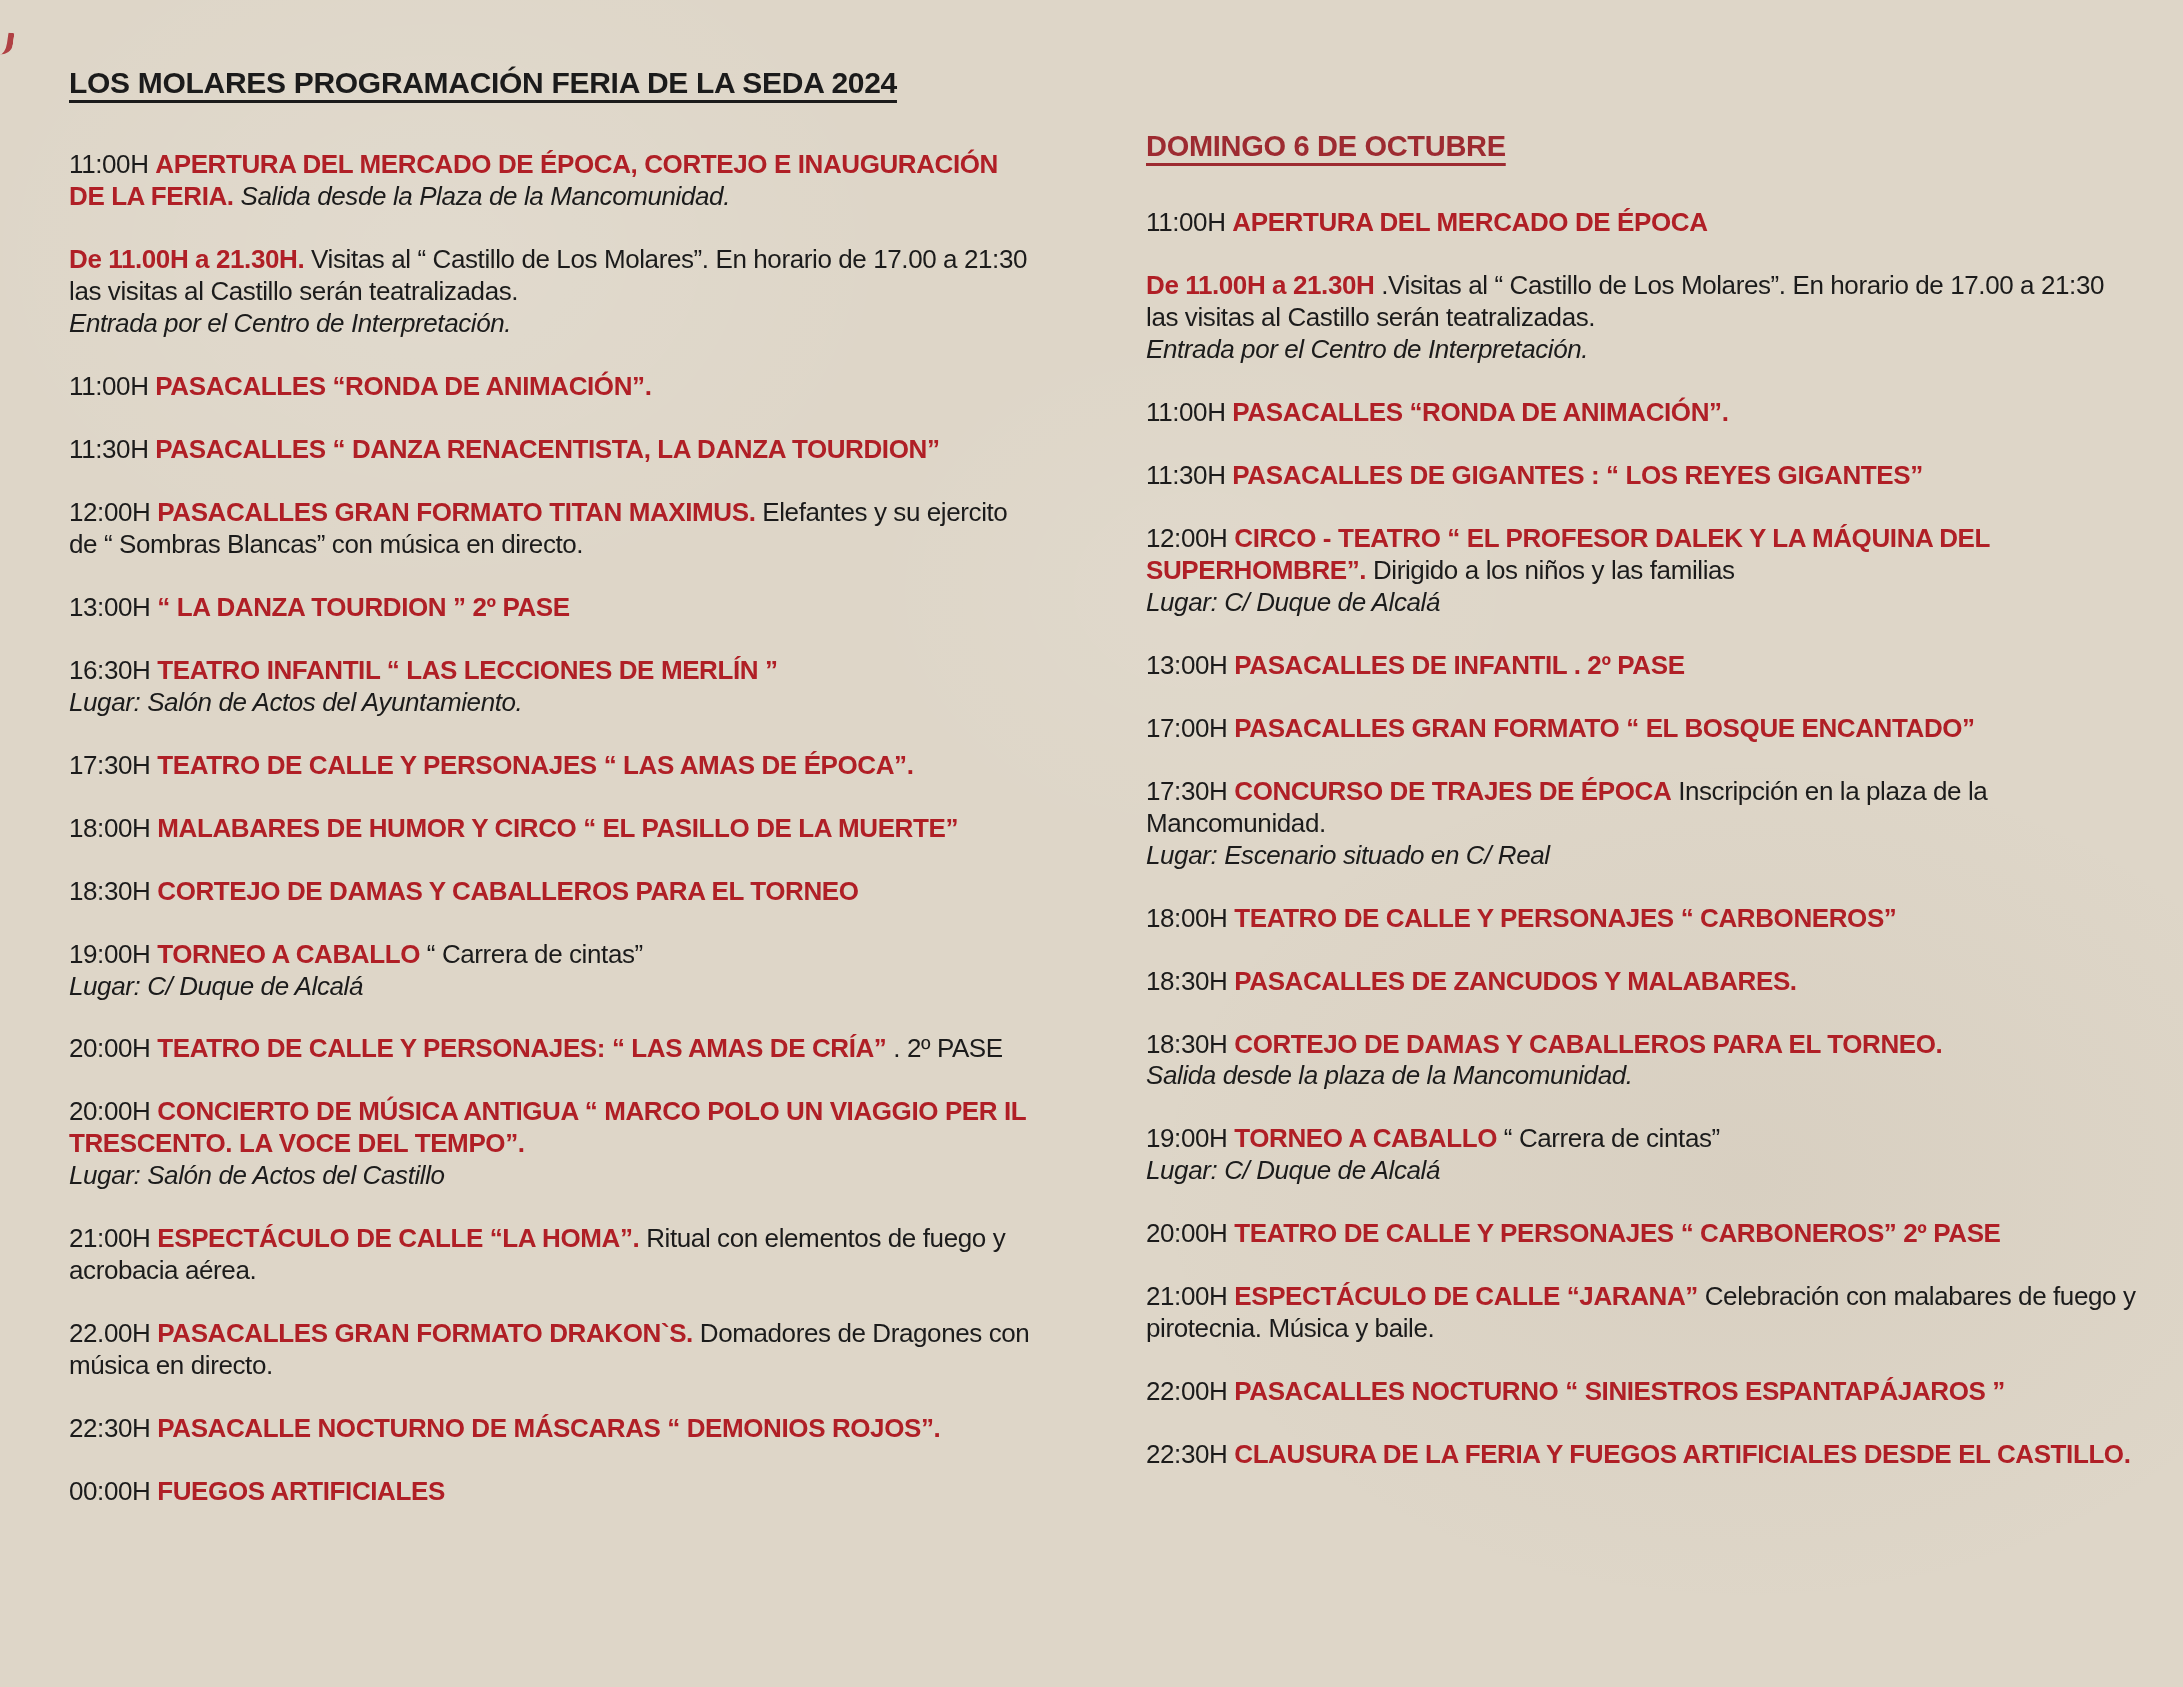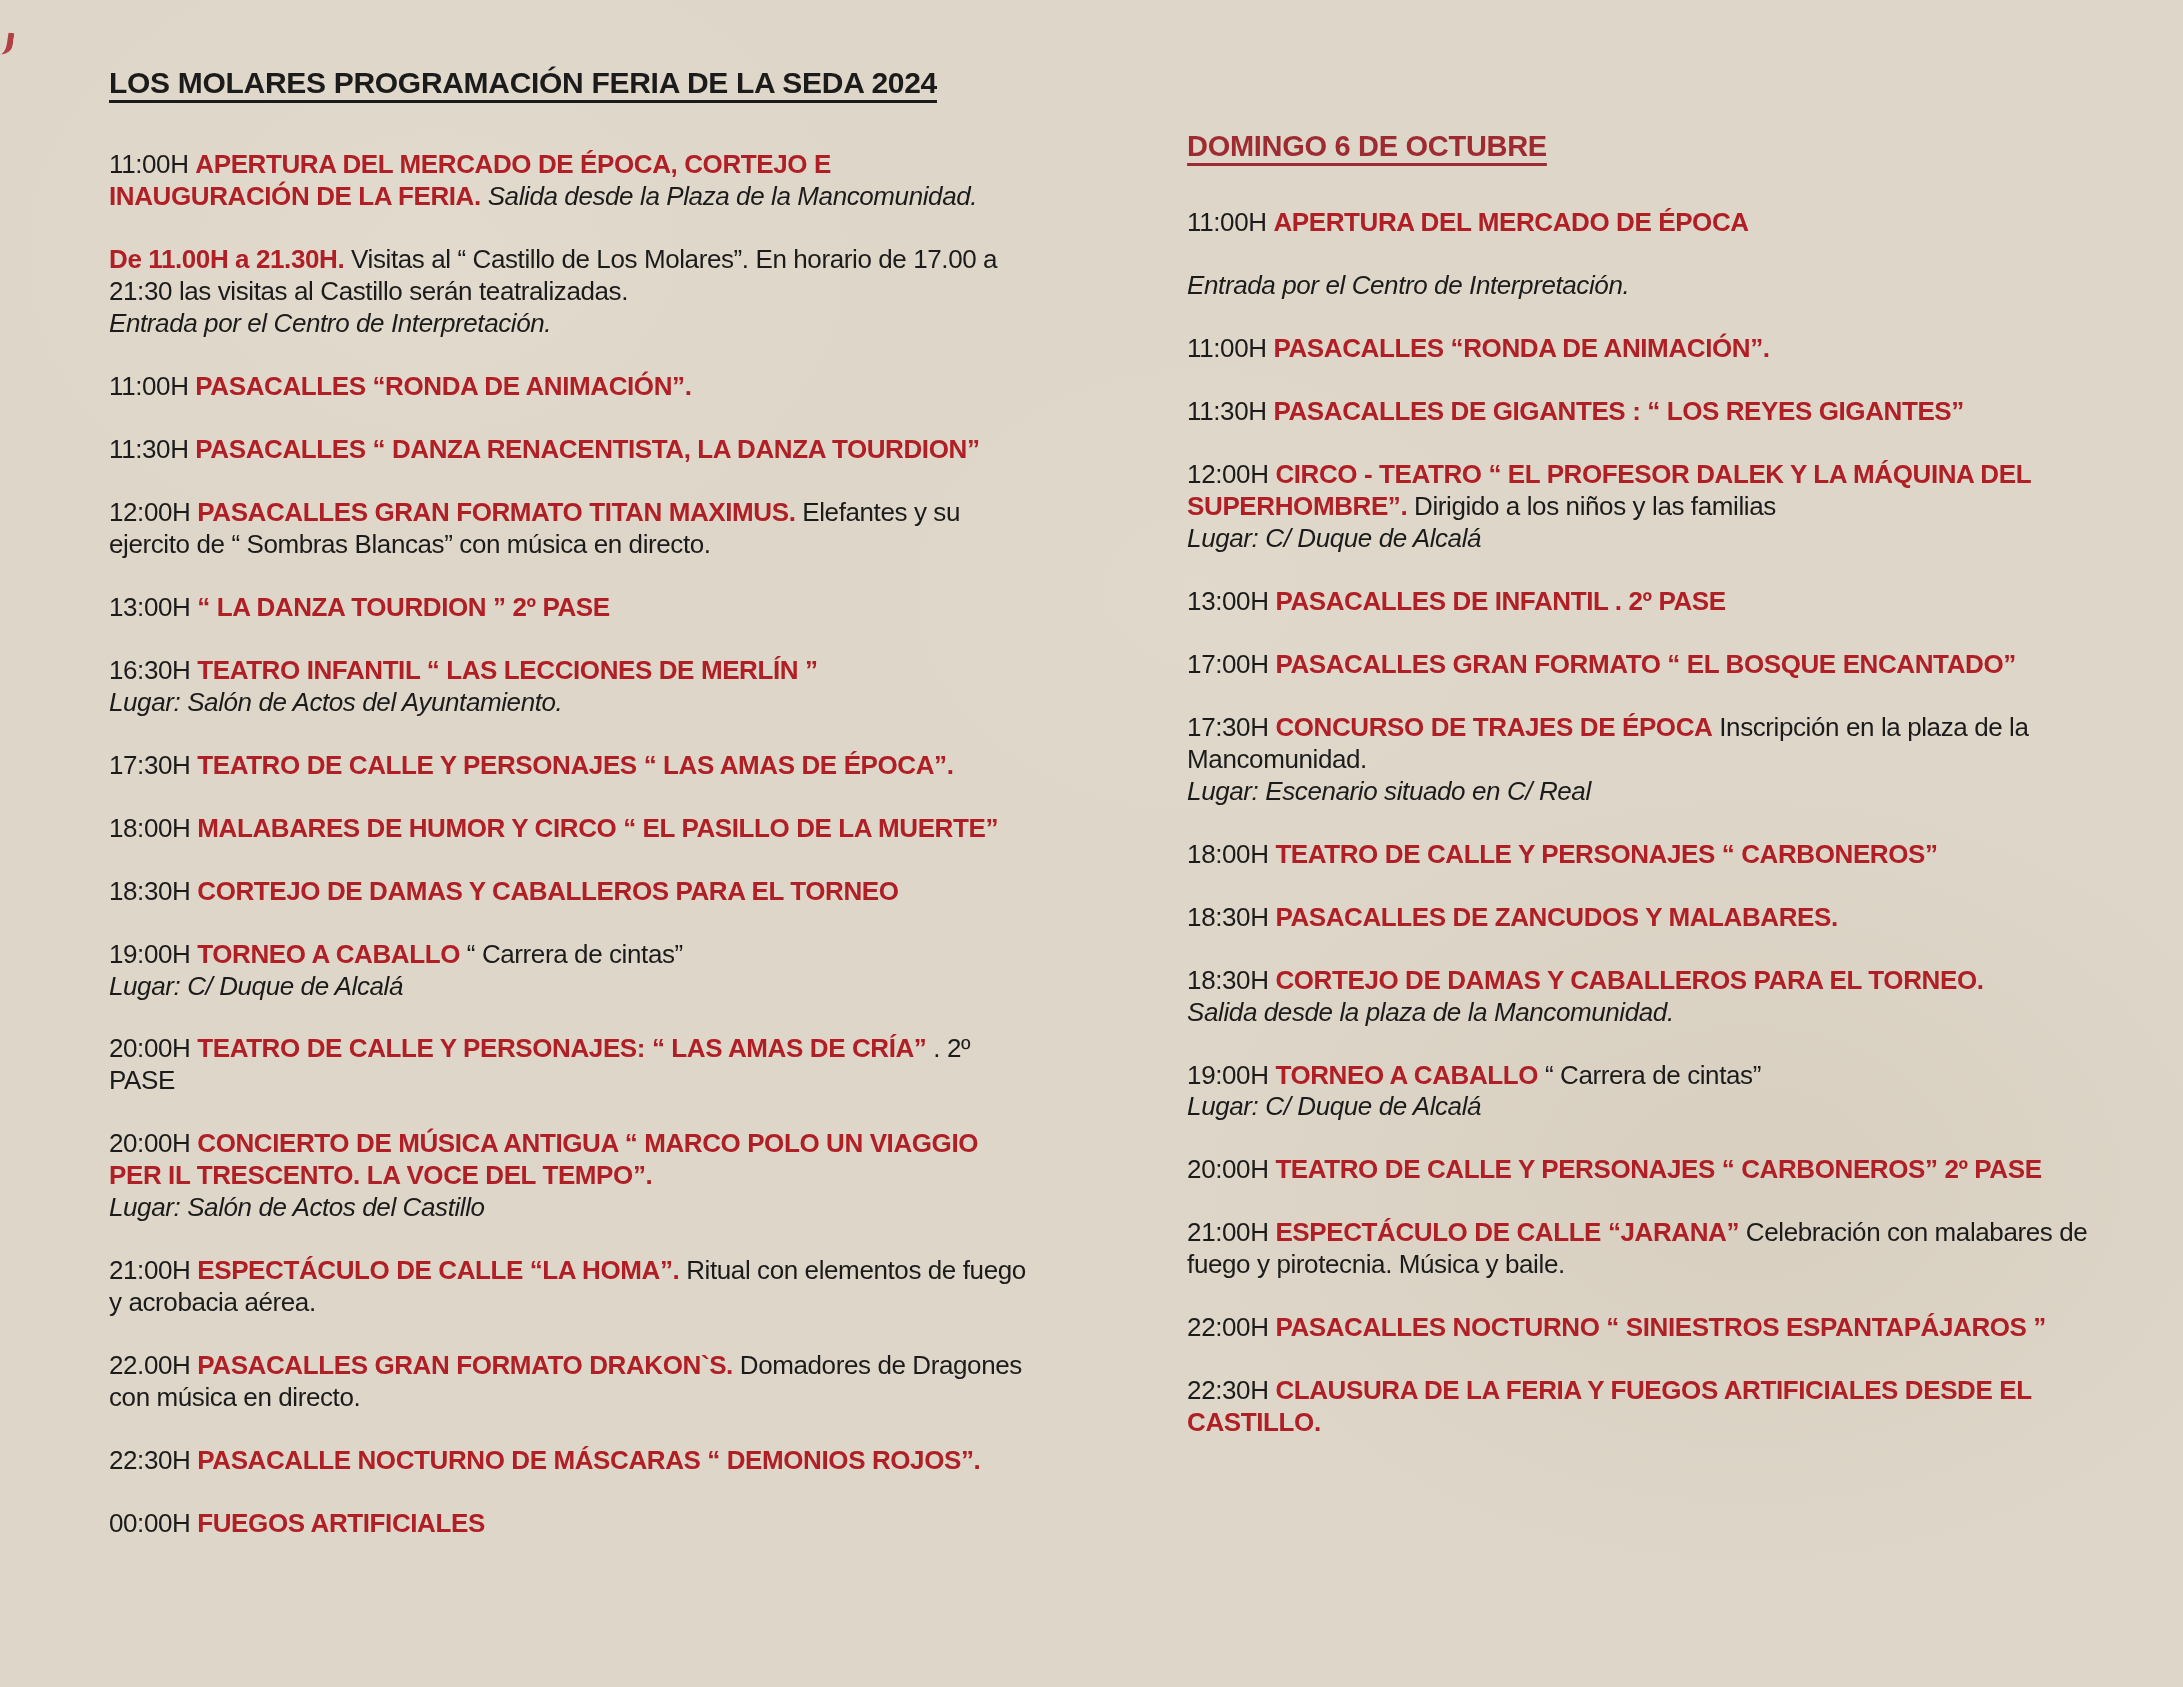--- a/index.html
+++ b/index.html
@@ -24,21 +24,21 @@
   .corner-mark{
     position:absolute;left:-4px;top:32px;width:17px;height:22.5px;
     border-right:6.6px solid #a8282d;border-radius:0 0 12px 0;transform:rotate(8deg);opacity:.85;
   }
   .sheet{
     display:flex;
     padding:66px 40px 0 69px;
     gap:111px;
     align-items:flex-start;
   }
-  .col{min-width:0;margin-left:40px;}
+  .col{min-width:0;}
   .col-left{width:966px;}
   .col-right{width:996px;padding-top:64px;}
   .doc-title{
     font-size:30px;font-weight:700;letter-spacing:-0.3px;
     color:var(--ink);
     text-decoration:underline;
     text-decoration-thickness:2.6px;
     text-underline-offset:6.6px;
     margin-bottom:49px;
     white-space:nowrap;
@@ -130,20 +130,21 @@
         </div>
       </div>
   </div>
   <div class="col col-right">
     <div class="day-heading">DOMINGO 6 DE OCTUBRE</div>
     <div>
         <div class="event">
           <div class="event-line"><span class="t-time">11:00H </span><span class="t-red">APERTURA DEL MERCADO DE ÉPOCA</span></div>
         </div>
         <div class="event">
+          <div class="event-line"><span class="t-red">De 11.00H a 21.30H</span><span class="t-plain"> .Visitas al “ Castillo de Los Molares”. En horario de 17.00 a 21:30 las visitas al Castillo serán teatralizadas.</span></div>
           <div class="event-line"><span class="t-italic">Entrada por el Centro de Interpretación.</span></div>
         </div>
         <div class="event">
           <div class="event-line"><span class="t-time">11:00H </span><span class="t-red">PASACALLES “RONDA DE ANIMACIÓN”.</span></div>
         </div>
         <div class="event">
           <div class="event-line"><span class="t-time">11:30H </span><span class="t-red">PASACALLES DE GIGANTES : “ LOS REYES GIGANTES”</span></div>
         </div>
         <div class="event">
           <div class="event-line"><span class="t-time">12:00H </span><span class="t-red">CIRCO - TEATRO “ EL PROFESOR DALEK Y LA MÁQUINA DEL SUPERHOMBRE”.</span><span class="t-plain"> Dirigido a los niños y las familias</span></div>

